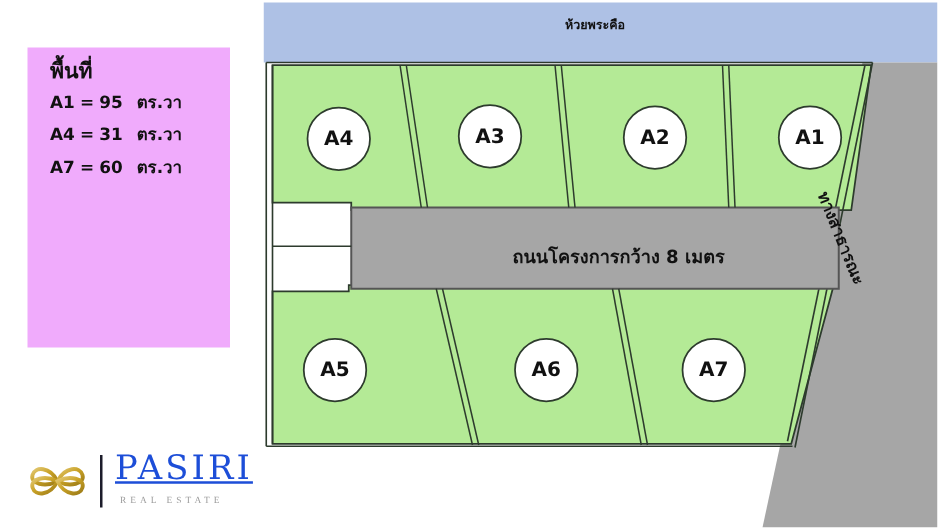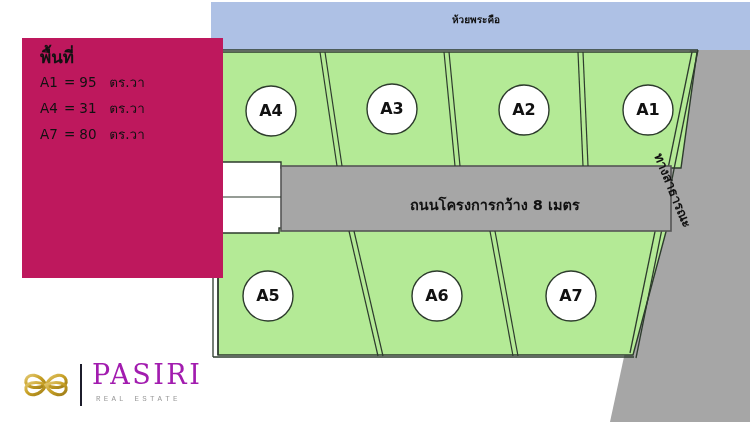--- a/index.html
+++ b/index.html
@@ -8,32 +8,32 @@
     background:#ffffff;
     font-family:"DejaVu Sans","Liberation Sans",sans-serif;
     overflow:hidden;
     position:relative;
   }
   #stage{position:absolute;left:0;top:0;width:750px;height:422px;}
   #plan{position:absolute;left:0;top:0;}
 
   
   .legend{
-    position:absolute;left:22px;top:38px;width:201px;height:240px;
-    background:#be185d;
+    position:absolute;left:22px;top:38px;width:162px;height:240px;
+    background:#f0abfc;
     box-sizing:border-box;
     padding:10px 0 0 18px;
   }
   .legend-title{
     font-size:17px;font-weight:bold;color:#111;
     line-height:1.1;margin:0 0 9px 0;
     font-family:"DejaVu Sans",sans-serif;
   }
   .legend-row{
-    font-size:13.5px;color:#111;font-weight:normal;
+    font-size:13.5px;color:#111;font-weight:bold;
     line-height:1.0;margin-bottom:12.5px;
     white-space:nowrap;
     font-family:"DejaVu Sans",sans-serif;
   }
   .lr-code{display:inline-block;min-width:20px;}
   .lr-eq{display:inline-block;padding:0 4px;}
   .lr-val{display:inline-block;min-width:27px;}
   .lr-unit{display:inline-block;padding-left:3px;}
 
   
@@ -42,26 +42,27 @@
     width:180px;height:56px;
   }
   .logo-mark{position:absolute;left:0;top:2px;}
   .logo-div{
     position:absolute;left:62px;top:6px;
     width:2px;height:42px;background:#1c1c2b;
   }
   .logo-name{
     position:absolute;left:74px;top:3px;
     font-family:"DejaVu Serif","Liberation Serif",serif;
-    font-size:27px;letter-spacing:2.5px;color:#a21caf;
+    font-size:27px;letter-spacing:2.5px;color:#1d4ed8;
     line-height:1;
+    text-decoration:underline;
   }
   .logo-sub{
     position:absolute;left:78px;top:38px;
-    font-family:Liberation Mono, monospace;
+    font-family:Liberation Serif, serif;
     font-size:7.5px;letter-spacing:3.2px;color:#9a9a9a;
     line-height:1;
   }
 
   
   .map-label{
     position:absolute;
     font-family:"DejaVu Sans",sans-serif;
     font-weight:bold;color:#111;
     white-space:nowrap;
@@ -150,21 +151,21 @@
   <div class="legend">
     <div class="legend-title">พื้นที่</div>
 
     <div class="legend-row">
       <span class="lr-code">A1</span><span class="lr-eq">=</span><span class="lr-val">95</span><span class="lr-unit">ตร.วา</span>
     </div>
     <div class="legend-row">
       <span class="lr-code">A4</span><span class="lr-eq">=</span><span class="lr-val">31</span><span class="lr-unit">ตร.วา</span>
     </div>
     <div class="legend-row">
-      <span class="lr-code">A7</span><span class="lr-eq">=</span><span class="lr-val">80</span><span class="lr-unit">ตร.วา</span>
+      <span class="lr-code">A7</span><span class="lr-eq">=</span><span class="lr-val">60</span><span class="lr-unit">ตร.วา</span>
     </div>
   </div>
 
   <div class="logo">
     <svg class="logo-mark" width="56" height="50" viewBox="0 0 56 50">
       <defs>
         <linearGradient id="gold" x1="0" y1="0" x2="1" y2="1">
           <stop offset="0%" stop-color="#e2c873"></stop>
           <stop offset="45%" stop-color="#c9a227"></stop>
           <stop offset="100%" stop-color="#9c7b17"></stop>

